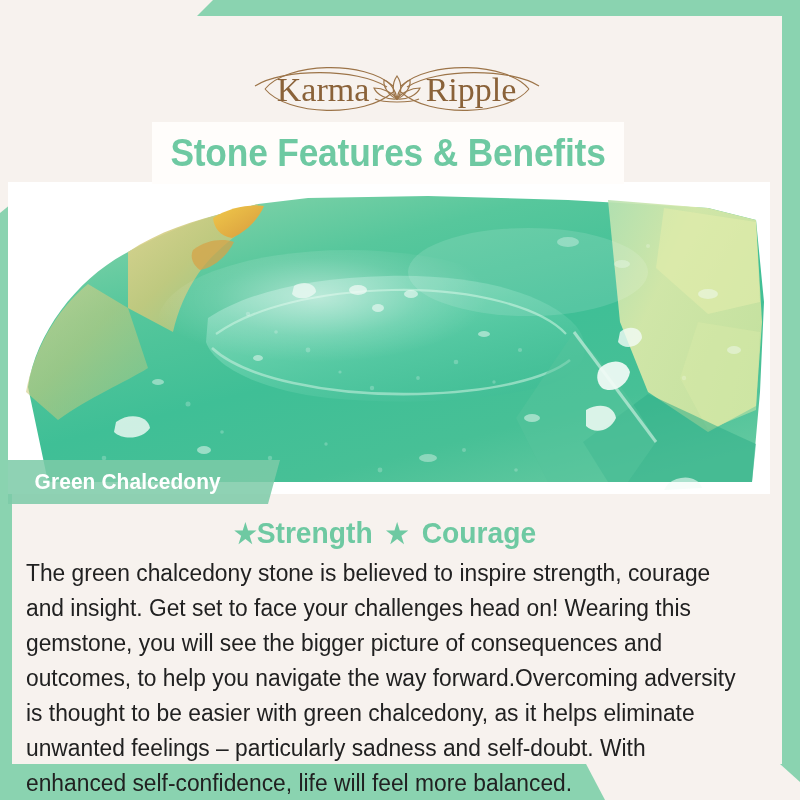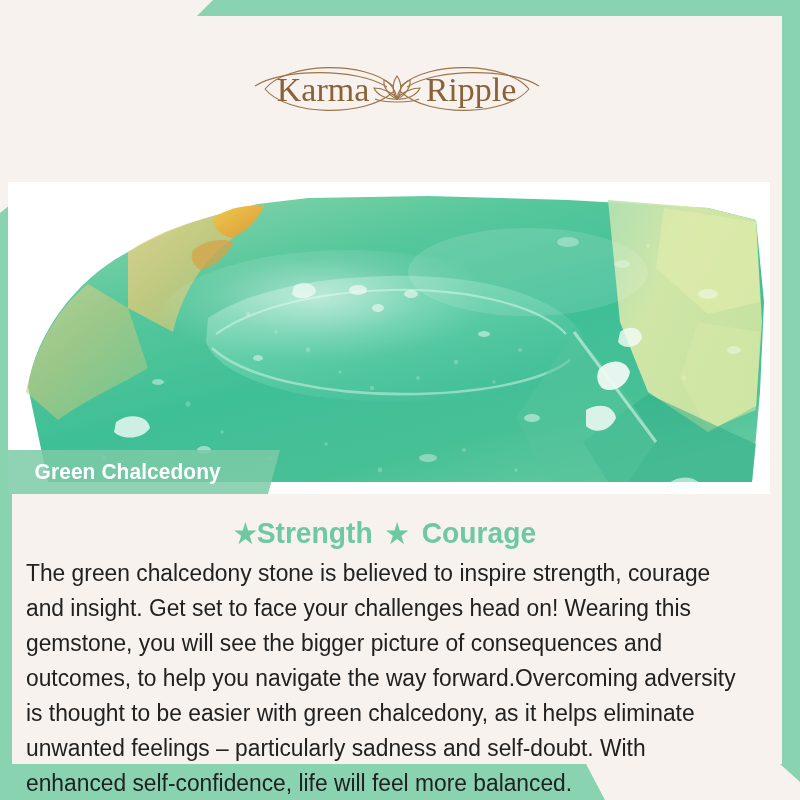--- a/index.html
+++ b/index.html
@@ -106,21 +106,21 @@
     overflow: hidden;
   }
   .stone-art {
     position: absolute;
     left: 0; top: 0;
     width: 762px; height: 312px;
   }
   .stone-label {
     position: absolute;
     left: 8px;
-    top: 450px;
+    top: 460px;
     width: 272px;
     height: 44px;
     background: rgba(125, 203, 168, 0.86);
     -webkit-clip-path: polygon(0 0, 272px 0, 260px 44px, 0 44px);
     clip-path: polygon(0 0, 272px 0, 260px 44px, 0 44px);
     display: flex;
     align-items: center;
     z-index: 5;
   }
   .stone-label span {
@@ -198,20 +198,23 @@
           <path d="M150 43 C 160 44, 170 39, 173 32 C 164 32, 154 37, 150 43 Z"></path>
           <path d="M128 43 C 136 47, 164 47, 172 43"></path>
         </g>
         <text x="76" y="45" text-anchor="middle" font-family="'Liberation Serif', serif" font-size="34" fill="#8a6239">Karma</text>
         <text x="224" y="45" text-anchor="middle" font-family="'Liberation Serif', serif" font-size="34" fill="#8a6239">Ripple</text>
       </svg>
     </div>
 
   </div>
 
+  <div class="title-banner">
+    <div class="title-text">Stone Features &amp; Benefits</div>
+  </div>
 
   <div class="stone-stage">
     <svg class="stone-art" viewBox="0 0 762 312" preserveAspectRatio="none">
       <defs>
         <linearGradient id="gBody" x1="0.18" y1="0.05" x2="0.82" y2="1">
           <stop offset="0%" stop-color="#7fd2a8"></stop>
           <stop offset="22%" stop-color="#57c79c"></stop>
           <stop offset="52%" stop-color="#3fbf96"></stop>
           <stop offset="78%" stop-color="#47c096"></stop>
           <stop offset="100%" stop-color="#63c9a0"></stop>

